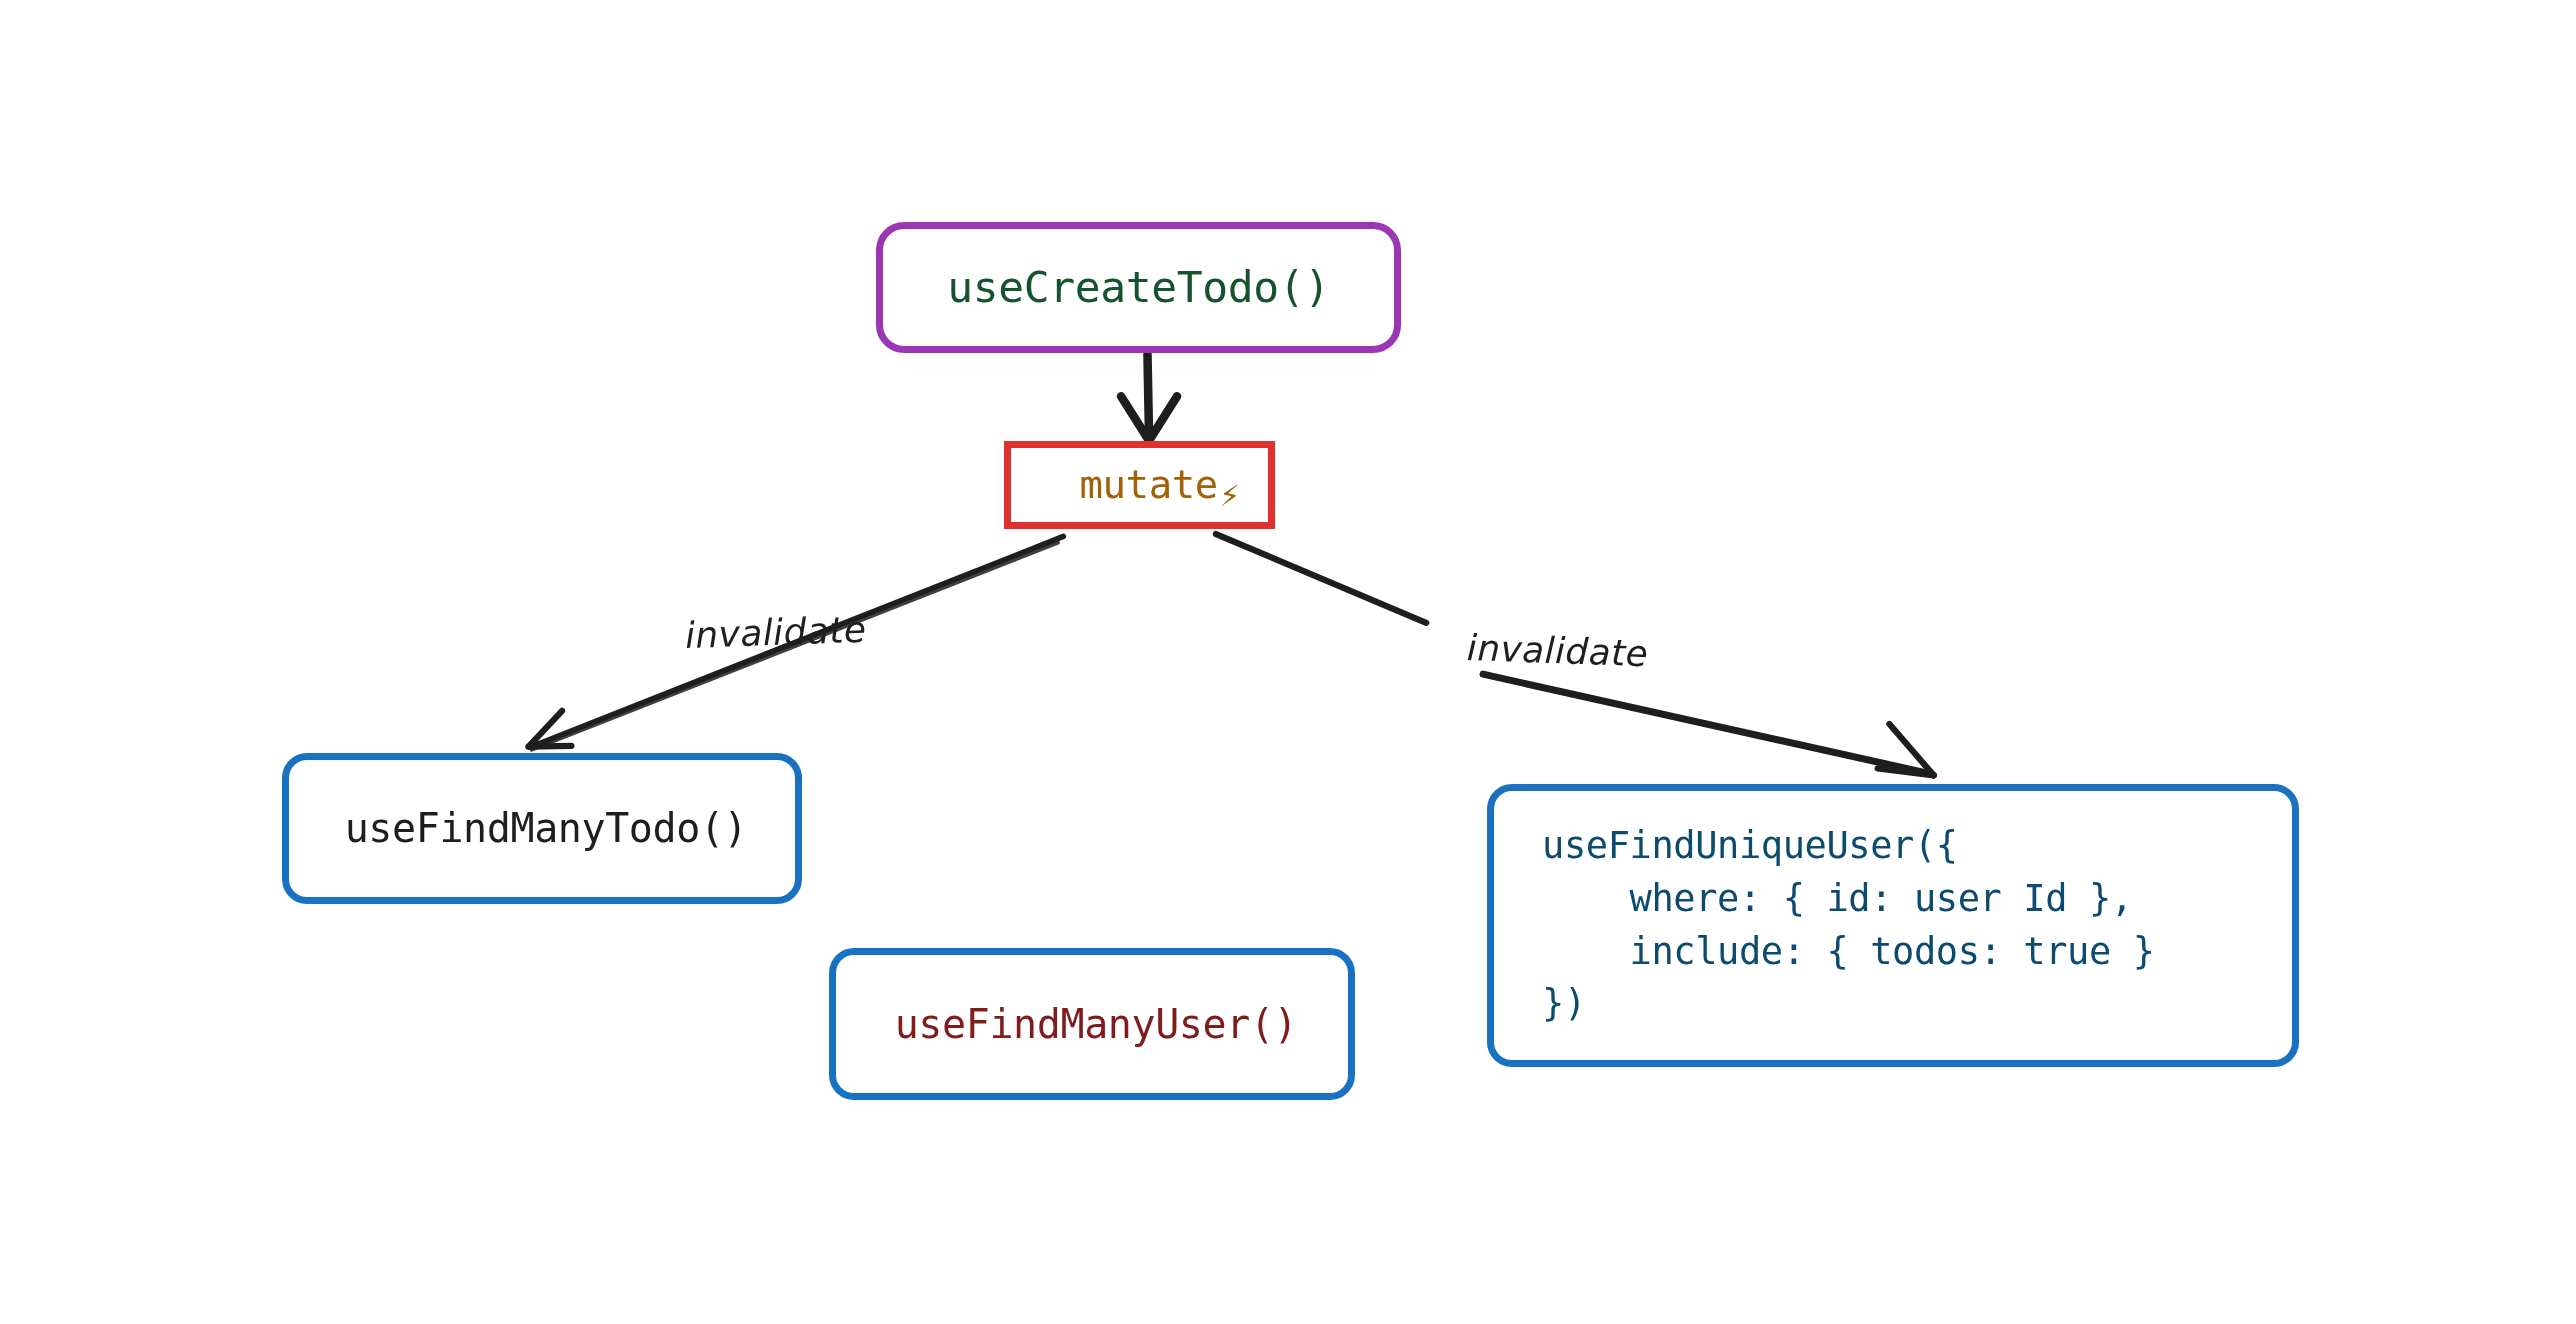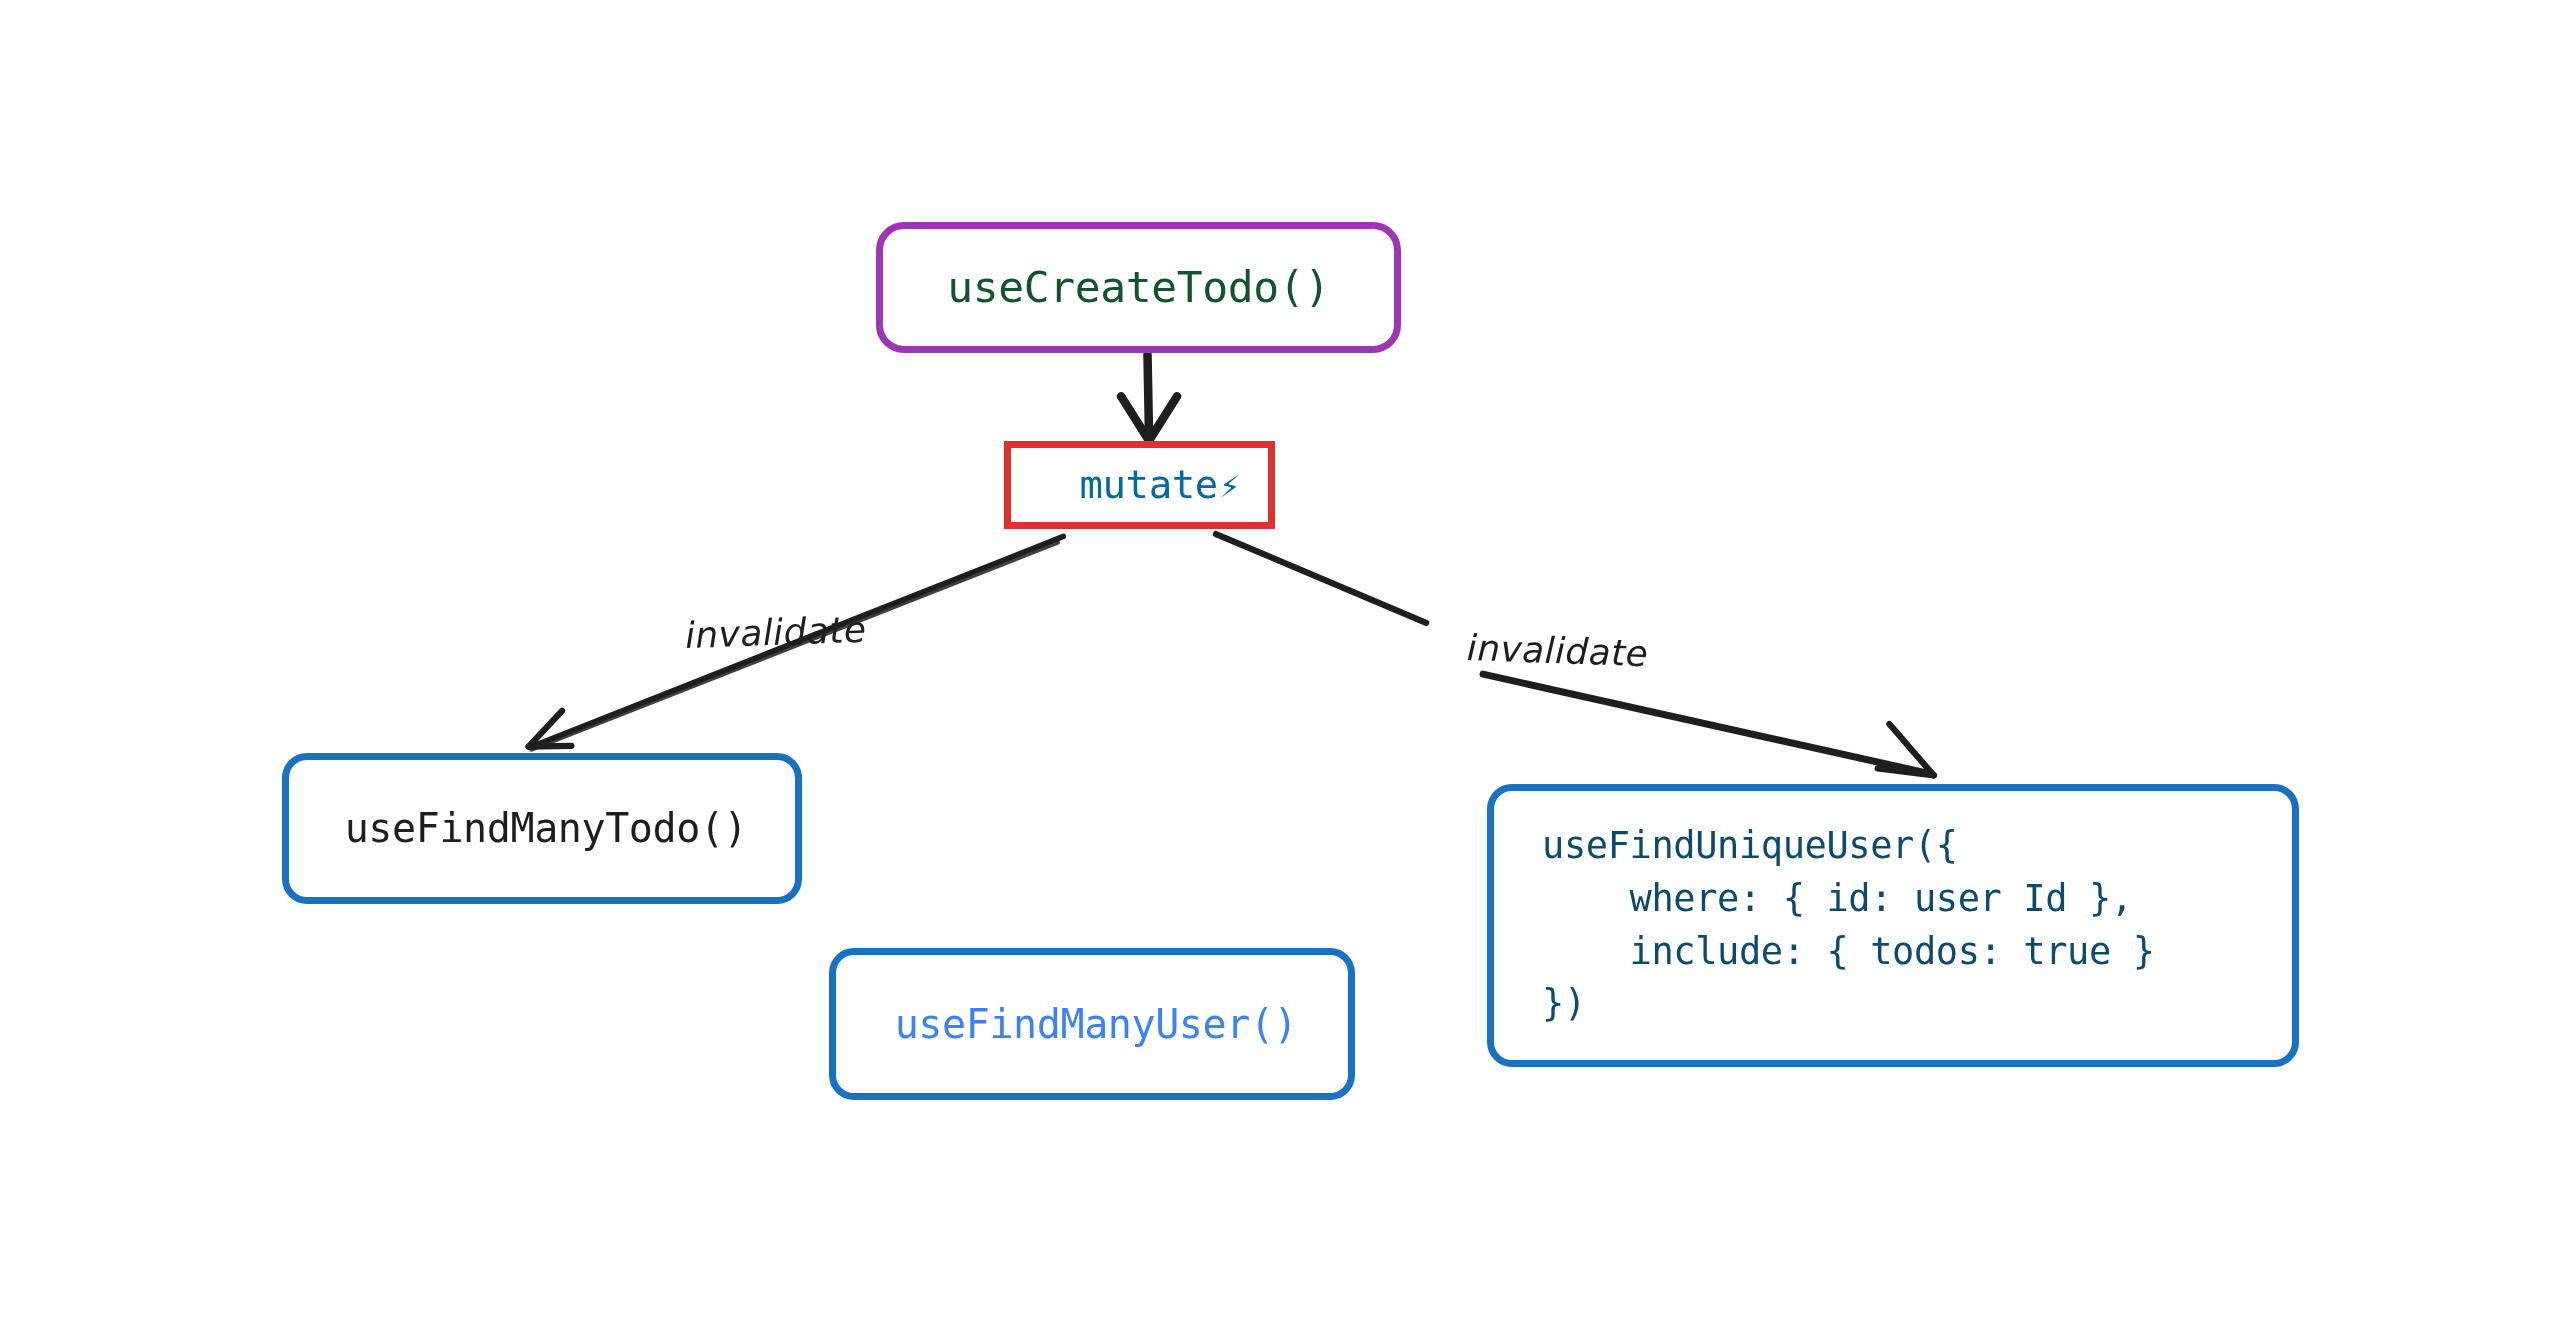--- a/index.html
+++ b/index.html
@@ -62,23 +62,23 @@
     left: 1004px;
     top: 441px;
     width: 271px;
     height: 88px;
     border: 7px solid #e03131;
     border-radius: 0;
     justify-content: center;
   }
   #node-mutate .node-label {
     font-size: 39px;
-    color: #0369a1;
+    color: #a16207;
     display: inline-flex;
-    align-items: center;
+    align-items: flex-end;
     margin-left: 40px;
   }
   #node-mutate .bolt-icon {
     font-size: 34px;
     line-height: 1;
     margin-left: 1.6px;
   }
 
   
   .node-blue {
@@ -99,21 +99,21 @@
   }
   #node-find-many-user {
     left: 829px;
     top: 948px;
     width: 526px;
     height: 152px;
     justify-content: center;
   }
   #node-find-many-user .node-label {
     font-size: 40px;
-    color: #3b82f6;
+    color: #7f1d1d;
   }
   #node-find-unique-user {
     left: 1487px;
     top: 784px;
     width: 812px;
     height: 283px;
     justify-content: flex-start;
     padding-left: 48px;
   }
   #node-find-unique-user .node-label {

